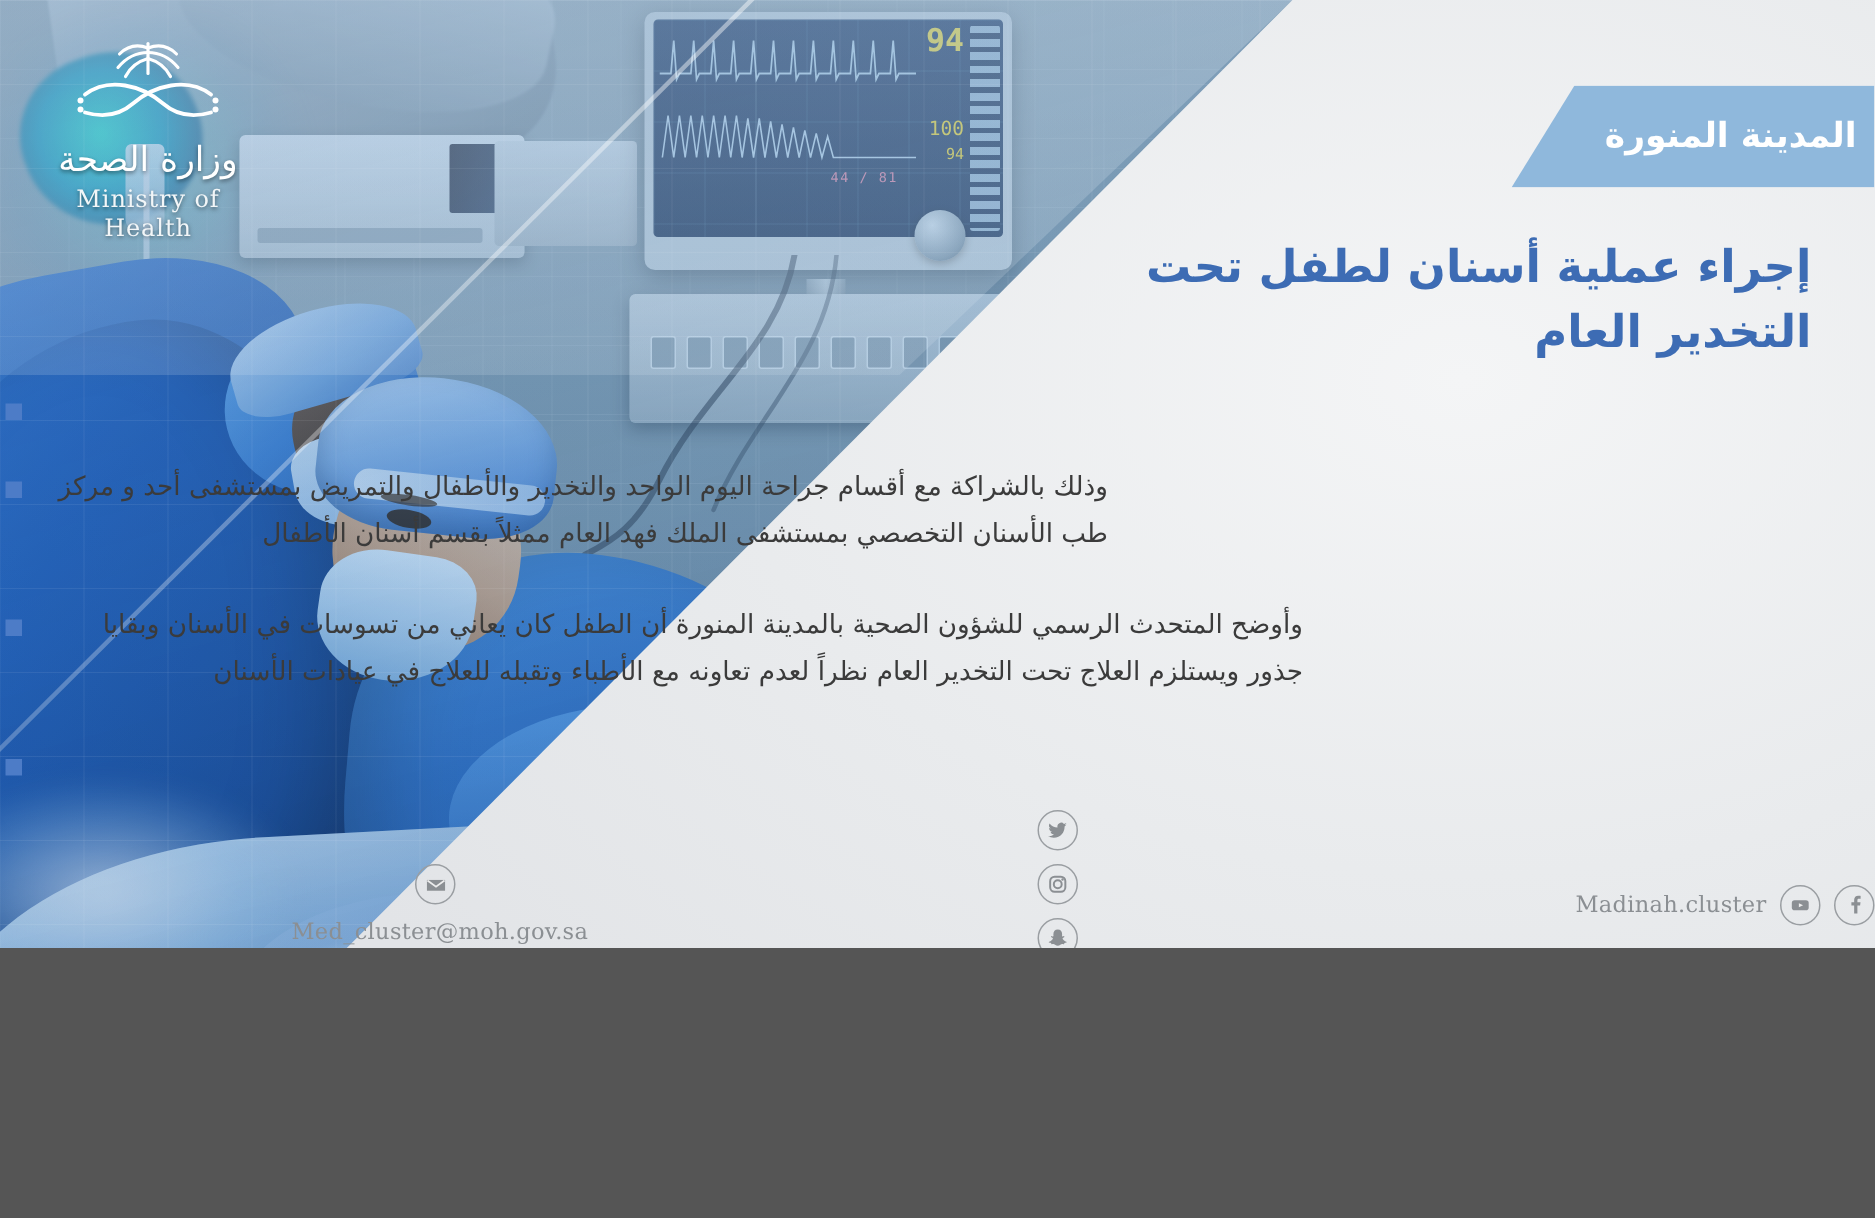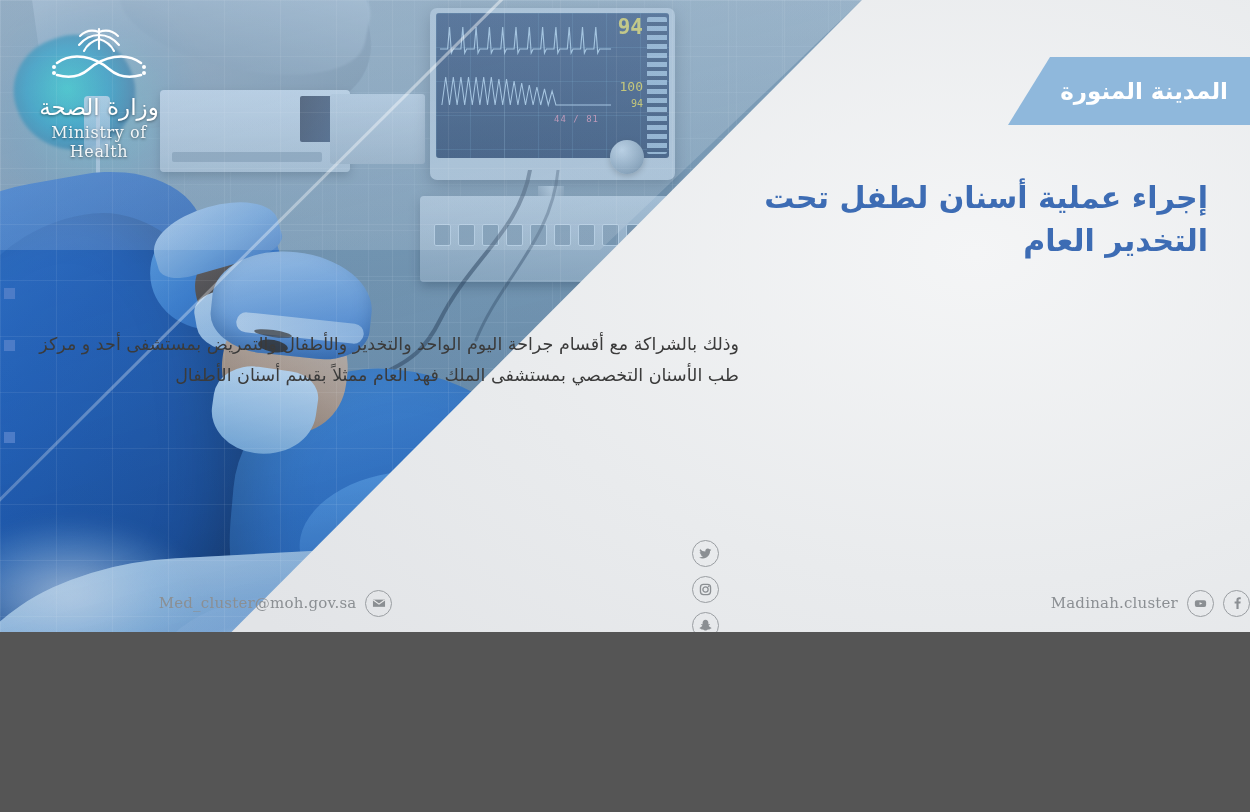--- a/index.html
+++ b/index.html
@@ -361,29 +361,29 @@
     text-shadow:0 1px 3px rgba(0,0,0,.5);
   }
 
   
   .badge{
     position:absolute; right:0; top:57px;
     width:262px; height:68px;
     background:#8fb8dc;
     clip-path:polygon(62px 0, 100% 0, 100% 100%, 20px 100%);
     display:flex; align-items:center; justify-content:flex-end;
-    padding-right:22px;
+    padding-right:12px;
   }
   .badge span{
     width:100%; text-align:right;
     font-size:23px; font-weight:700; color:#ffffff; letter-spacing:.5px;
   }
 
   
-  .content{ position:absolute; right:0; top:0; width:100%; height:100%;margin-top:19px; }
+  .content{ position:absolute; right:0; top:0; width:100%; height:100%; }
 
   .title{
     position:absolute; right:42px; top:158px; width:530px;
     text-align:right;
     font-size:30px; font-weight:700; line-height:1.42;
     color:#3d6cb4;
     letter-spacing:.3px;
   }
 
   .bullets{ position:absolute; right:14px; top:258px; width:1232px; }
@@ -408,21 +408,21 @@
   .b4 .txt{ width:990px; }
 
   
   .footer{
     position:absolute; left:0; bottom:0; width:100%; height:58px;
     display:flex; align-items:center;
   }
   .fgroup{ display:flex; align-items:center; gap:9px; }
   .fgroup.g1{ margin-left:288px; }
   .fgroup.g2{ margin-left:262px;flex-direction:column; }
-  .fgroup.g3{ margin-left:232px; }
+  .fgroup.g3{ margin-left:232px;flex-direction:column; }
   .fgroup .handle{
     font-family:"DejaVu Serif", serif;
     font-size:15px; color:#8b8f93; letter-spacing:.2px;
     margin-left:6px; direction:ltr;
   }
   .sicon{
     width:27px; height:27px; border-radius:50%;
     border:1.6px solid #9a9ea2;
     display:flex; align-items:center; justify-content:center;
     color:#8b8f93;
@@ -579,20 +579,24 @@
 
       <div class="bullet b1">
         <div class="mark"></div>
       </div>
 
       <div class="bullet b2">
         <div class="txt">وذلك بالشراكة مع أقسام جراحة اليوم الواحد والتخدير والأطفال والتمريض بمستشفى أحد و مركز طب الأسنان التخصصي بمستشفى الملك فهد العام ممثلاً بقسم أسنان الأطفال</div>
         <div class="mark"></div>
       </div>
 
+      <div class="bullet b3">
+        <div class="txt">وأوضح المتحدث الرسمي للشؤون الصحية بالمدينة المنورة أن الطفل كان يعاني  من تسوسات في الأسنان وبقايا جذور ويستلزم العلاج تحت التخدير العام نظراً لعدم تعاونه مع الأطباء وتقبله للعلاج في عيادات الأسنان</div>
+        <div class="mark"></div>
+      </div>
 
       <div class="bullet b4">
         <div class="mark"></div>
       </div>
 
     </div>
   </div>
 
   <div class="footer">
 

